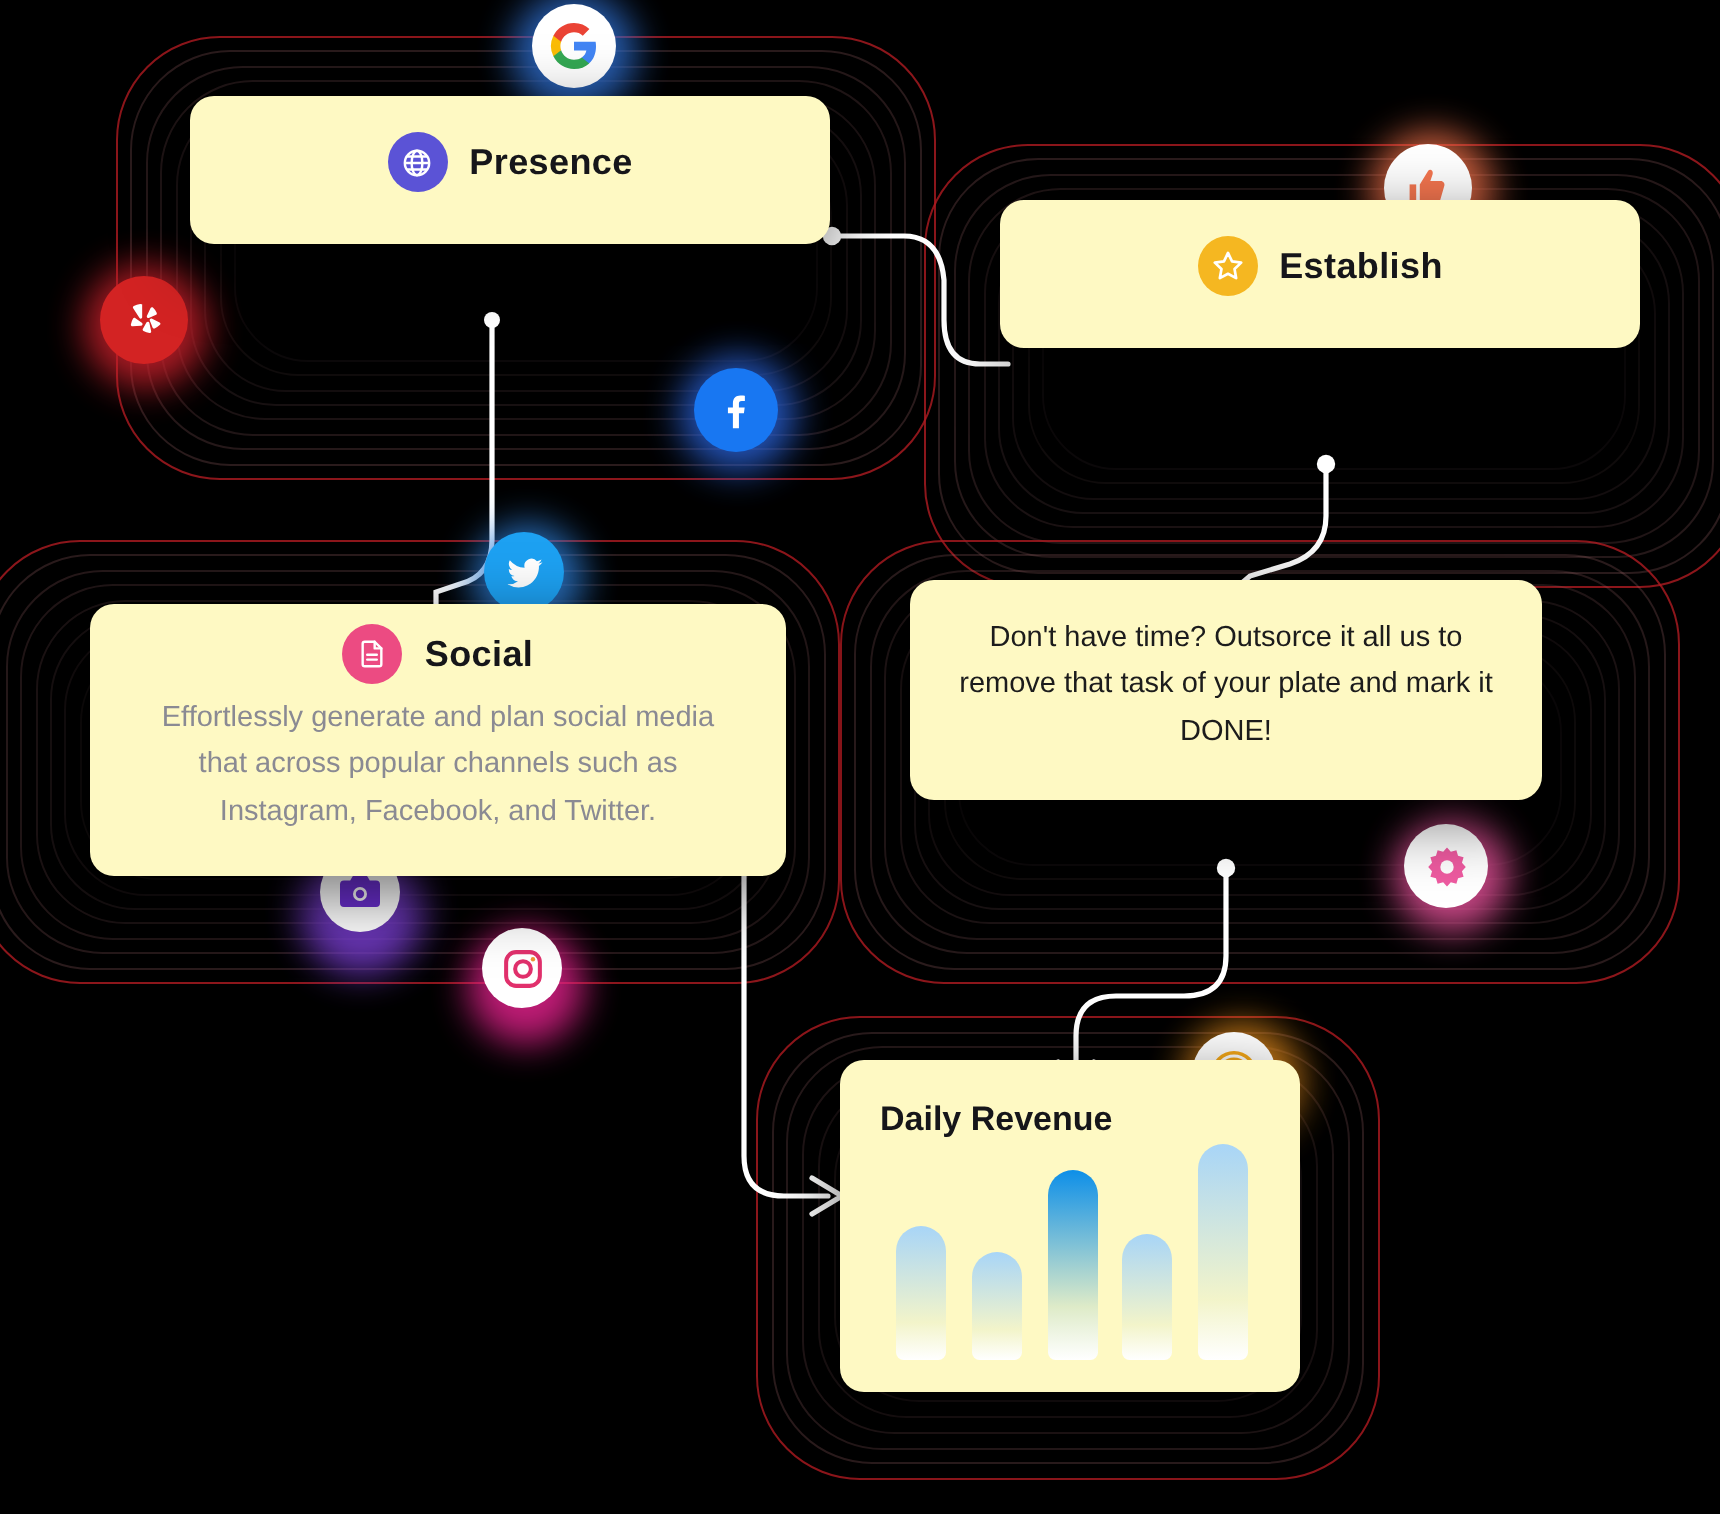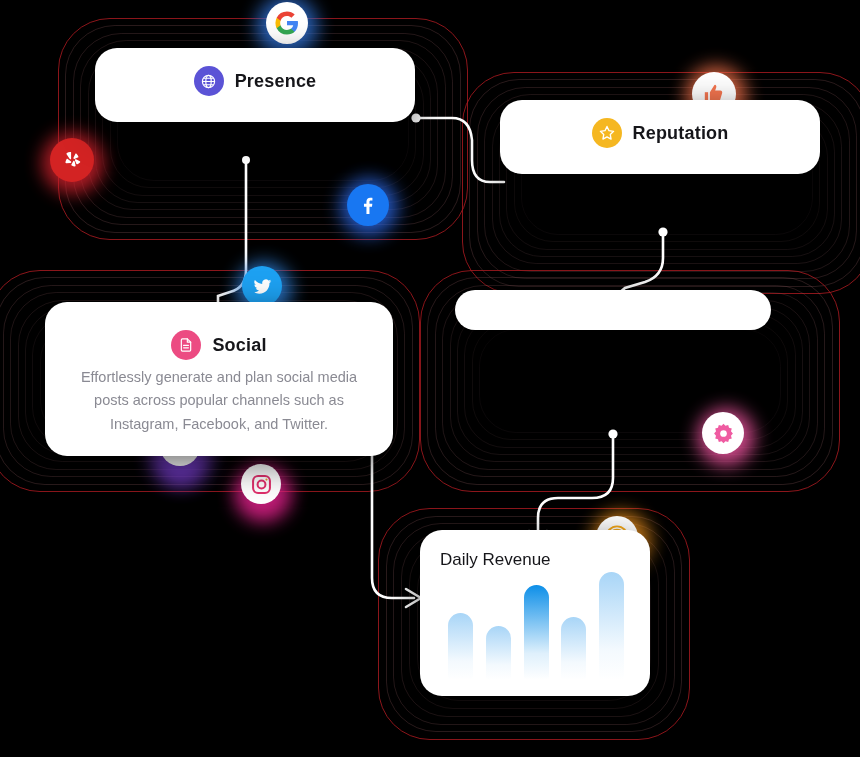--- a/index.html
+++ b/index.html
@@ -3,35 +3,35 @@
 <meta charset="utf-8">
 <style>
   html,body{margin:0;padding:0;background:#000;}
   body{width:860px;height:757px;overflow:hidden;font-family:"Liberation Sans",sans-serif;}
   #stage{position:relative;width:860px;height:757px;background:#000;overflow:hidden;}
 
   .haloWrap{position:absolute;pointer-events:none;}
   .haloWrap i{position:absolute;display:block;border-radius:50px;box-sizing:border-box;}
 
   
-  .card{position:absolute;background:#ffffff;border-radius:22px;
+  .card{position:absolute;background:#fef9c3;border-radius:12px;
         box-shadow:0 10px 34px rgba(0,0,0,.55);text-align:center;box-sizing:border-box;}
   .cardHead{display:flex;align-items:center;justify-content:center;gap:11px;margin-bottom:6px;}
   .badge{width:30px;height:30px;border-radius:50%;display:flex;align-items:center;
          justify-content:center;flex:0 0 auto;}
   .badge svg{display:block;}
   .cardTitle{font-size:18px;font-weight:700;color:#16161a;letter-spacing:.2px;}
   .cardBody{font-size:14.5px;line-height:1.62;color:#8a8a93;padding:0 10px;}
 
   
   .valet .cardTitle{font-family:"Liberation Serif",serif;color:#e8112d;font-size:23px;font-weight:700;}
   .valet .cardBody{color:#1c1c1c;}
 
   
-  .revTitle{font-size:17px;font-weight:400;color:#16161a;text-align:left;padding:0 0 0 4px;}
+  .revTitle{font-size:17px;font-weight:700;color:#16161a;text-align:left;padding:0 0 0 4px;}
   .bars{position:absolute;left:28px;right:26px;bottom:16px;height:108px;
         display:flex;align-items:flex-end;justify-content:space-between;}
   .bar{width:25px;border-radius:13px 13px 4px 4px;}
 
   
   .chip{position:absolute;border-radius:50%;background:#fff;display:flex;align-items:center;
         justify-content:center;z-index:9;}
   .chipGlow{position:absolute;border-radius:50%;z-index:8;pointer-events:none;filter:blur(9px);opacity:.85;}
 
   svg.conn{position:absolute;left:0;top:0;width:860px;height:757px;pointer-events:none;z-index:7;}
@@ -134,39 +134,40 @@
     </div>
   </div>
 
   <div class="card" style="left:500px;top:100px;width:320px;padding:18px 14px 20px;z-index:20;">
     <div class="cardHead">
       <span class="badge" style="background:#f5b721;">
         <svg width="18" height="18" viewBox="0 0 24 24" fill="none" stroke="#fff" stroke-width="1.8" stroke-linejoin="round">
           <path d="M12 3.3l2.7 5.6 6.1.85-4.45 4.25 1.08 6.05L12 17.2l-5.43 2.85 1.08-6.05L3.2 9.75l6.1-.85z"></path>
         </svg>
       </span>
-      <span class="cardTitle">Reputation</span>
-    </div>
-  </div>
-
-  <div class="card" style="left:45px;top:302px;width:348px;padding:28px 14px 20px;z-index:20;">
+      <span class="cardTitle">Establish</span>
+    </div>
+  </div>
+
+  <div class="card" style="left:45px;top:302px;width:348px;padding:10px 14px 20px;z-index:20;">
     <div class="cardHead">
       <span class="badge" style="background:#ec4b82;">
         <svg width="16" height="16" viewBox="0 0 24 24" fill="none" stroke="#fff" stroke-width="1.8" stroke-linejoin="round" stroke-linecap="round">
           <path d="M14 2.8H6.6a1.6 1.6 0 0 0-1.6 1.6v15.2a1.6 1.6 0 0 0 1.6 1.6h10.8a1.6 1.6 0 0 0 1.6-1.6V7.8z"></path>
           <path d="M14 2.8V7.8h5"></path>
             <path d="M8.4 12.6h7.2M8.4 16.2h7.2"></path>
         </svg>
       </span>
       <span class="cardTitle">Social</span>
     </div>
-    <div class="cardBody">Effortlessly generate and plan social media posts across popular channels such as Instagram, Facebook, and Twitter.</div>
+    <div class="cardBody">Effortlessly generate and plan social media that across popular channels such as Instagram, Facebook, and Twitter.</div>
   </div>
 
   <div class="card valet" style="left:455px;top:290px;width:316px;padding:18px 14px 22px;z-index:20;">
+    <div class="cardBody">Don't have time? Outsorce it all us to remove that task of your plate and mark it DONE!</div>
   </div>
 
   <div class="card" style="left:420px;top:530px;width:230px;height:166px;padding:20px 16px 0;z-index:20;">
     <div class="revTitle">Daily Revenue</div>
     <div class="bars" id="barsHost">
         <div class="bar" style="height: 62%; background: linear-gradient(rgb(168, 213, 247) 0%, rgba(168, 213, 247, 0.133) 72%, rgb(255, 255, 255) 100%);"></div>
         <div class="bar" style="height: 50%; background: linear-gradient(rgb(168, 213, 247) 0%, rgba(168, 213, 247, 0.133) 72%, rgb(255, 255, 255) 100%);"></div>
         <div class="bar" style="height: 88%; background: linear-gradient(rgb(13, 143, 232) 0%, rgba(13, 143, 232, 0.133) 72%, rgb(255, 255, 255) 100%);"></div>
         <div class="bar" style="height: 58%; background: linear-gradient(rgb(168, 213, 247) 0%, rgba(168, 213, 247, 0.133) 72%, rgb(255, 255, 255) 100%);"></div>
         <div class="bar" style="height: 100%; background: linear-gradient(rgb(168, 213, 247) 0%, rgba(168, 213, 247, 0.133) 72%, rgb(255, 255, 255) 100%);"></div>

